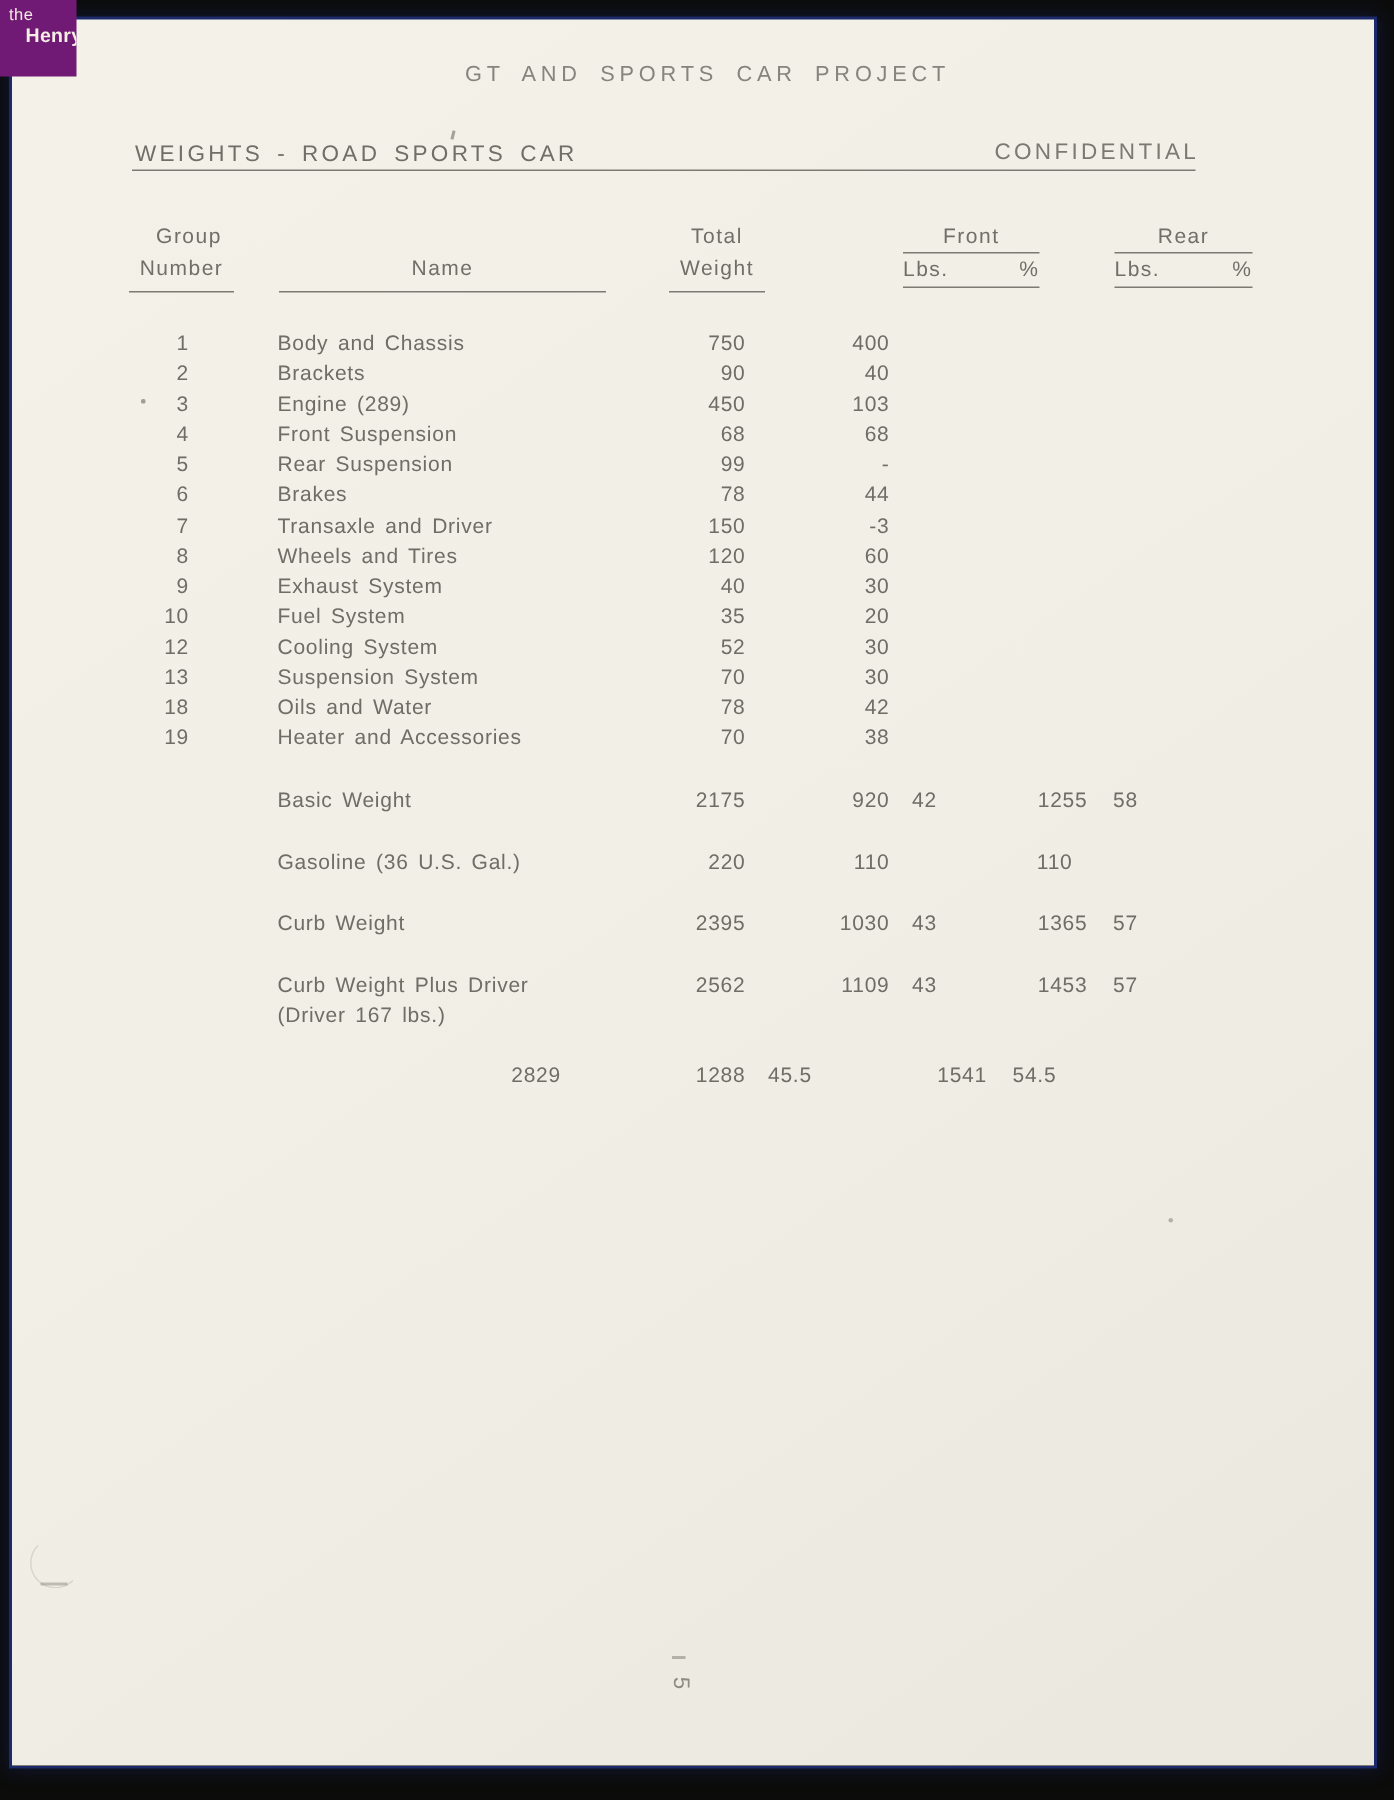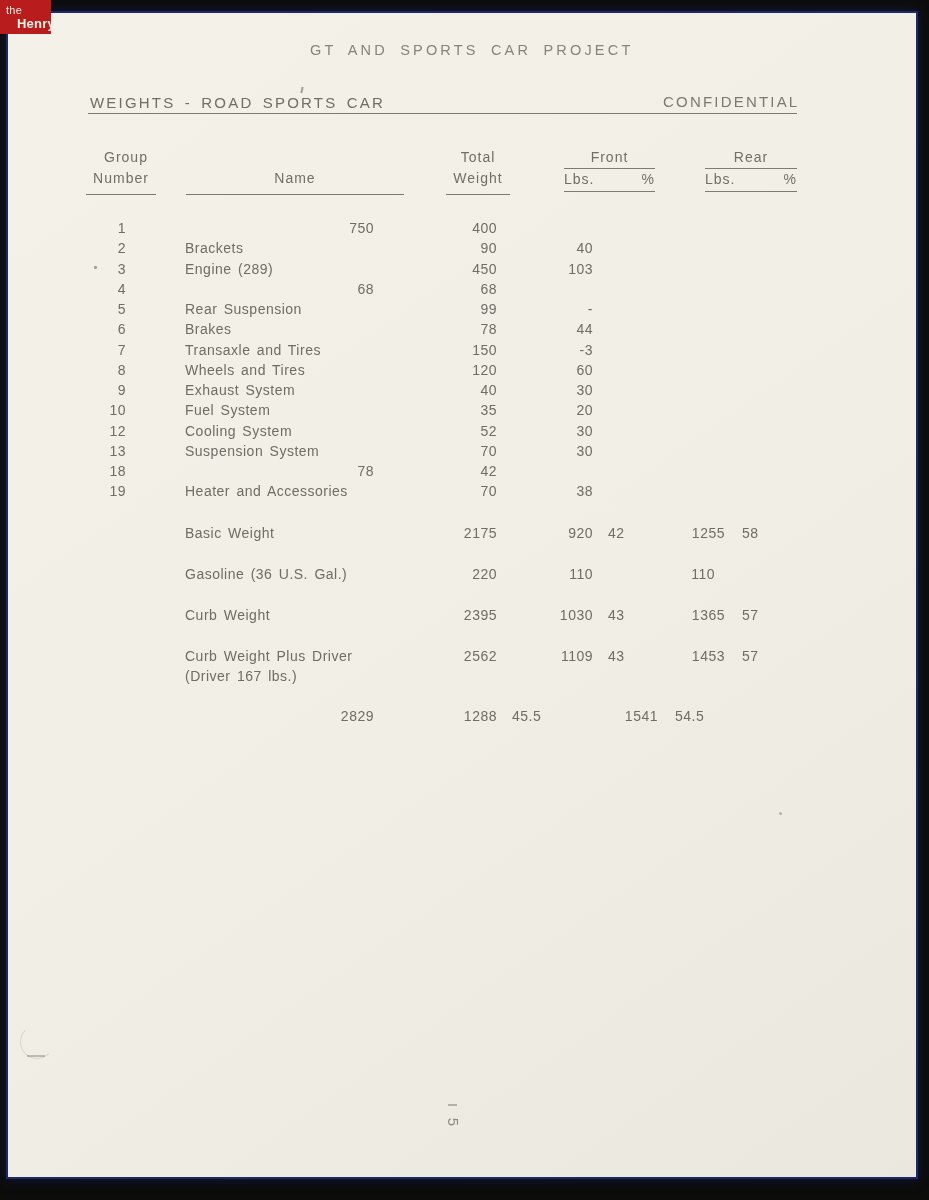--- a/index.html
+++ b/index.html
@@ -12,22 +12,22 @@
   }
   
   .page{
     position:absolute;left:8px;top:13px;width:908px;height:1164px;
     background:linear-gradient(145deg,#f3f1e8 0%,#f0eee5 55%,#eae8de 100%);
     box-shadow:0 0 0 2px #1c2a6b, 0 0 12px 3px rgba(25,35,100,.45);
     color:#6e6d66;
   }
   
   .logo{
-    position:absolute;left:0;top:0;width:51px;height:34px;
-    background:#b91c1c;z-index:5;overflow:hidden;
+    position:absolute;left:0;top:0;width:51px;height:51px;
+    background:#701a75;z-index:5;overflow:hidden;
   }
   .logo .the{position:absolute;left:6px;top:4px;font-size:11px;color:#f4ece2;letter-spacing:.3px;}
   .logo .henry{position:absolute;left:17px;top:16px;font-size:13px;font-weight:bold;color:#f6efe6;letter-spacing:.2px;}
   .logo .ford{position:absolute;left:11px;top:30px;font-size:16px;font-weight:bold;color:#f6efe6;letter-spacing:.2px;margin-top:32px;}
   
   .doc-title{
     position:absolute;left:302px;top:29px;
     font-size:14.5px;letter-spacing:3.2px;word-spacing:5px;color:#85847d;
   }
   .section-left{
@@ -44,21 +44,21 @@
   }
   
   .th{position:absolute;font-size:14px;letter-spacing:1px;color:#716f68;}
   .th.center{text-align:center;}
   .th.ul{border-bottom:1.5px solid #7c7b73;padding-bottom:8px;}
   .th-group1{left:85px;top:136px;width:66px;}
   .th-group2{left:78px;top:157px;width:70px;}
   .th-name{left:178px;top:157px;width:218px;}
   .th-total1{left:438px;top:136px;width:64px;}
   .th-total2{left:438px;top:157px;width:64px;}
-  .fr-block{position:absolute;top:136px;font-size:14px;letter-spacing:1px;color:#716f68;}
+  .fr-block{position:absolute;top:136px;font-size:14px;letter-spacing:1px;color:#716f68;margin-left:38px;}
   .fr-front{left:556px;width:91px;}
   .fr-rear{left:697px;width:92px;}
   .fr-top{text-align:center;border-bottom:1.5px solid #7c7b73;height:19px;}
   .fr-bottom{display:flex;justify-content:space-between;border-bottom:1.5px solid #7c7b73;height:20px;padding-top:2px;}
   
   .tbody{position:absolute;left:80px;top:205px;width:707px;font-size:14px;color:#6e6d66;}
   .t-row{
     display:grid;
     grid-template-columns:38px 248px 123px 96px 65px 67px 70px;
     align-items:start;
@@ -124,20 +124,21 @@
     <div class="fr-top">Rear</div>
     <div class="fr-bottom">
       <span>Lbs.</span>
       <span>%</span>
     </div>
   </div>
 
   <div class="tbody">
       <div class="t-row">
         <div class="c c-num">1</div>
+        <div class="c c-name">Body and Chassis</div>
         <div class="c c-total">750</div>
         <div class="c c-flbs">400</div>
         <div class="c c-fpct"></div>
         <div class="c c-rlbs"></div>
         <div class="c c-rpct"></div>
       </div>
       <div class="t-row">
         <div class="c c-num">2</div>
         <div class="c c-name">Brackets</div>
         <div class="c c-total">90</div>
@@ -150,20 +151,21 @@
         <div class="c c-num">3</div>
         <div class="c c-name">Engine (289)</div>
         <div class="c c-total">450</div>
         <div class="c c-flbs">103</div>
         <div class="c c-fpct"></div>
         <div class="c c-rlbs"></div>
         <div class="c c-rpct"></div>
       </div>
       <div class="t-row">
         <div class="c c-num">4</div>
+        <div class="c c-name">Front Suspension</div>
         <div class="c c-total">68</div>
         <div class="c c-flbs">68</div>
         <div class="c c-fpct"></div>
         <div class="c c-rlbs"></div>
         <div class="c c-rpct"></div>
       </div>
       <div class="t-row">
         <div class="c c-num">5</div>
         <div class="c c-name">Rear Suspension</div>
         <div class="c c-total">99</div>
@@ -176,21 +178,21 @@
         <div class="c c-num">6</div>
         <div class="c c-name">Brakes</div>
         <div class="c c-total">78</div>
         <div class="c c-flbs">44</div>
         <div class="c c-fpct"></div>
         <div class="c c-rlbs"></div>
         <div class="c c-rpct"></div>
       </div>
       <div class="t-row">
         <div class="c c-num">7</div>
-        <div class="c c-name">Transaxle and Tires</div>
+        <div class="c c-name">Transaxle and Driver</div>
         <div class="c c-total">150</div>
         <div class="c c-flbs">-3</div>
         <div class="c c-fpct"></div>
         <div class="c c-rlbs"></div>
         <div class="c c-rpct"></div>
       </div>
       <div class="t-row">
         <div class="c c-num">8</div>
         <div class="c c-name">Wheels and Tires</div>
         <div class="c c-total">120</div>
@@ -230,20 +232,21 @@
         <div class="c c-num">13</div>
         <div class="c c-name">Suspension System</div>
         <div class="c c-total">70</div>
         <div class="c c-flbs">30</div>
         <div class="c c-fpct"></div>
         <div class="c c-rlbs"></div>
         <div class="c c-rpct"></div>
       </div>
       <div class="t-row">
         <div class="c c-num">18</div>
+        <div class="c c-name">Oils and Water</div>
         <div class="c c-total">78</div>
         <div class="c c-flbs">42</div>
         <div class="c c-fpct"></div>
         <div class="c c-rlbs"></div>
         <div class="c c-rpct"></div>
       </div>
       <div class="t-row">
         <div class="c c-num">19</div>
         <div class="c c-name">Heater and Accessories</div>
         <div class="c c-total">70</div>

